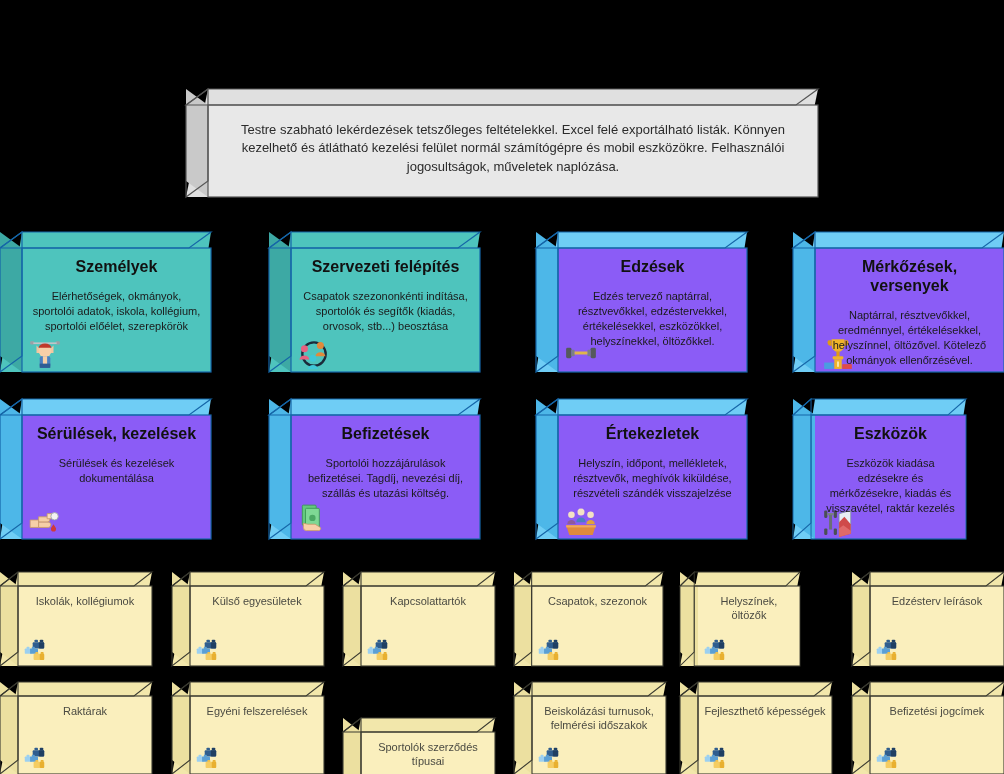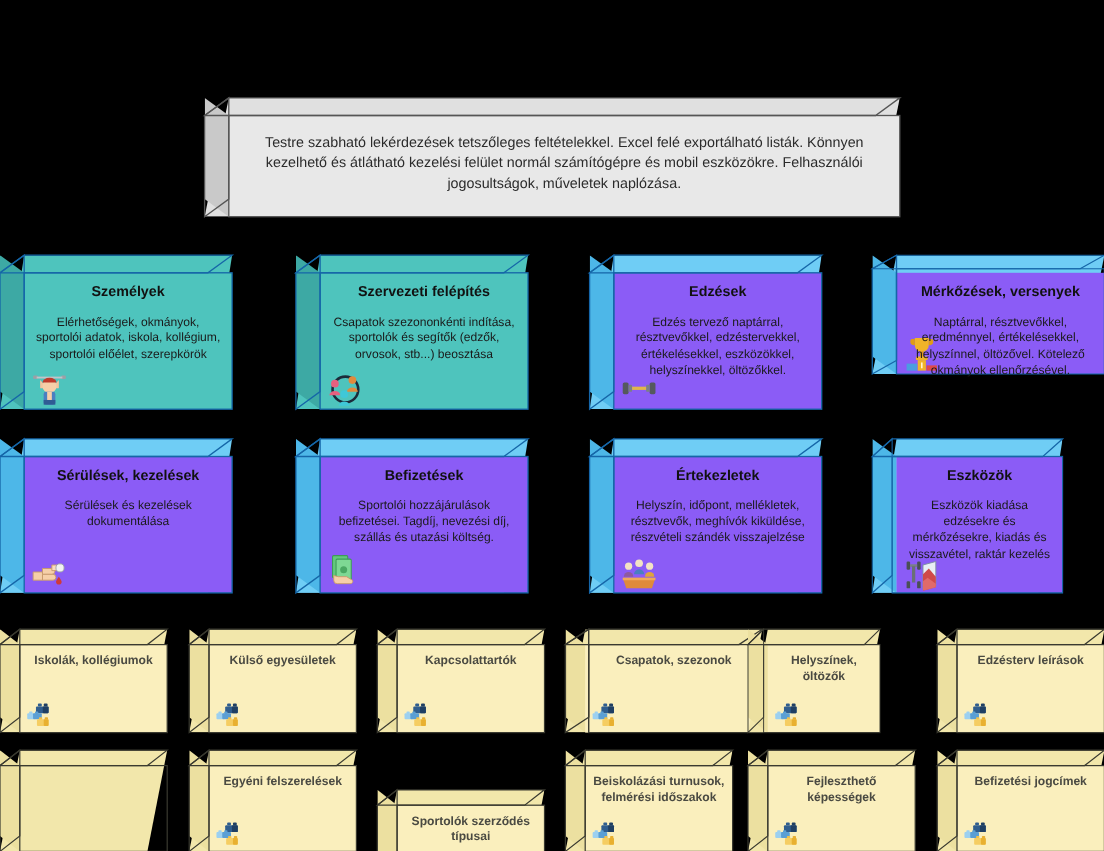--- a/index.html
+++ b/index.html
@@ -79,21 +79,21 @@
   
   .module {
     --dx: 22px;
     --dy: 16px;
   }
   .module .face-front {
     padding: 9px 8px 6px 8px;
     position: absolute;
   }
   .module .mod-title {
-    font-size: 13px;
+    font-size: 16px;
     font-weight: bold;
     color: #111111;
     text-align: center;
     width: 100%;
     line-height: 1.2;
   }
   .module .mod-desc {
     font-size: 11px;
     color: #1a1a1a;
     text-align: center;
@@ -124,21 +124,20 @@
   .entity {
     --dx: 18px;
     --dy: 14px;
   }
   .entity .face-top   { background: #f2e7ab; }
   .entity .face-left  { background: #ece0a0; }
   .entity .face-front { background: #faefbd; }
   .entity .face-front {
     padding: 8px 6px 4px 6px;
     position: absolute;
-    font-weight: bold;
   }
   .entity .ent-title {
     font-size: 11px;
     color: #4a4a42;
     text-align: center;
     width: 100%;
     line-height: 1.28;
   }
   .entity .ent-icon {
     position: absolute;
@@ -188,21 +187,21 @@
        <polygon points="0,16 22,0 211,0 189,16" fill="none" stroke="#1566a8" stroke-width="1.2"></polygon>
        <polygon points="0,16 22,0 22,124 0,140" fill="none" stroke="#1566a8" stroke-width="1.2"></polygon>
        <rect x="22" y="16" width="189" height="124" fill="none" stroke="#1566a8" stroke-width="1.2"></rect>
      </svg>
     </div>
     <div class="box3d module teal" style="left: 269px; top: 232px; width: 211px; height: 140px; --dx: 22px; --dy: 16px;">
       <div class="face-top"></div>
      <div class="face-left"></div>
      <div class="face-front">
        <div class="mod-title">Szervezeti felépítés</div>
-       <div class="mod-desc">Csapatok szezononkénti indítása, sportolók és segítők (edzők, orvosok, stb...) beosztása</div>
+       <div class="mod-desc">Csapatok szezononkénti indítása, sportolók és segítők (kiadás, orvosok, stb...) beosztása</div>
        <div class="mod-icon"><svg viewBox="0 0 32 32">
         <circle cx="16" cy="17" r="11" fill="none" stroke="#1b2b3a" stroke-width="2.2"></circle>
         <circle cx="7" cy="12" r="3.3" fill="#e8607f"></circle>
         <path d="M2.2 22 a5 5 0 0 1 9.6 0 z" fill="#e8607f"></path>
         <circle cx="22" cy="9" r="3.3" fill="#e08a3c"></circle>
         <path d="M17.2 19 a5 5 0 0 1 9.6 0 z" fill="#e08a3c"></path>
         <circle cx="15" cy="21" r="3.3" fill="#3fc8d8"></circle>
         <path d="M10.2 31 a5 5 0 0 1 9.6 0 z" fill="#3fc8d8"></path>
       </svg></div>
      </div>
@@ -225,21 +224,21 @@
         <rect x="22" y="13" width="3" height="6" rx="1" fill="#7a8086"></rect>
         <rect x="10" y="14.6" width="12" height="2.8" fill="#e0b64a"></rect>
       </svg></div>
      </div>
      <svg class="edges" viewBox="0 0 211 140" preserveAspectRatio="none">
        <polygon points="0,16 22,0 211,0 189,16" fill="none" stroke="#1566a8" stroke-width="1.2"></polygon>
        <polygon points="0,16 22,0 22,124 0,140" fill="none" stroke="#1566a8" stroke-width="1.2"></polygon>
        <rect x="22" y="16" width="189" height="124" fill="none" stroke="#1566a8" stroke-width="1.2"></rect>
      </svg>
     </div>
-    <div class="box3d module blue" style="left: 793px; top: 232px; width: 211px; height: 108px; --dx: 22px; --dy: 16px;">
+    <div class="box3d module blue" style="left: 793px; top: 232px; width: 211px; height: 140px; --dx: 22px; --dy: 16px;">
       <div class="face-top"></div>
      <div class="face-left"></div>
      <div class="face-front">
        <div class="mod-title">Mérkőzések, versenyek</div>
        <div class="mod-desc">Naptárral, résztvevőkkel, eredménnyel, értékelésekkel, helyszínnel, öltözővel. Kötelező okmányok ellenőrzésével.</div>
        <div class="mod-icon"><svg viewBox="0 0 32 32">
         <path d="M10 3 h12 v6 a6 6 0 0 1 -12 0 z" fill="#f0b429"></path>
         <path d="M10 4 h-3 a3 3 0 0 0 3 5 z" fill="#e09b16"></path>
         <path d="M22 4 h3 a3 3 0 0 1 -3 5 z" fill="#e09b16"></path>
         <rect x="14.5" y="14.5" width="3" height="5" fill="#e09b16"></rect>
@@ -417,21 +416,21 @@
         <rect x="12" y="19" width="12" height="7" rx="1" fill="#f5cd62"></rect>
         <rect x="19" y="19" width="5" height="7" rx="1" fill="#e8b030"></rect>
       </svg></div>
      </div>
      <svg class="edges" viewBox="0 0 152 94" preserveAspectRatio="none">
        <polygon points="0,14 18,0 152,0 134,14" fill="none" stroke="#3a3a30" stroke-width="1.1"></polygon>
        <polygon points="0,14 18,0 18,80 0,94" fill="none" stroke="#3a3a30" stroke-width="1.1"></polygon>
        <rect x="18" y="14" width="134" height="80" fill="none" stroke="#3a3a30" stroke-width="1.1"></rect>
      </svg>
     </div>
-    <div class="box3d entity" style="left: 514px; top: 572px; width: 179px; height: 94px; border-radius: 19px; --dx: 18px; --dy: 14px;">
+    <div class="box3d entity" style="left: 514px; top: 572px; width: 149px; height: 94px; border-radius: 19px; --dx: 18px; --dy: 14px;">
       <div class="face-top"></div>
      <div class="face-left"></div>
      <div class="face-front">
        <div class="ent-title">Csapatok, szezonok</div>
        <div class="ent-icon"><svg viewBox="0 0 34 28">
         <rect x="13" y="3" width="4" height="3" rx="1" fill="#2f5d8e"></rect>
         <rect x="19" y="3" width="4" height="3" rx="1" fill="#1f3f63"></rect>
         <rect x="11" y="6" width="13" height="7" rx="1" fill="#2f5d8e"></rect>
         <rect x="18" y="6" width="6" height="7" rx="1" fill="#1f3f63"></rect>
         <rect x="4" y="11" width="3.4" height="2.6" rx="0.8" fill="#9cd0f0"></rect>
@@ -498,20 +497,37 @@
      </div>
      <svg class="edges" viewBox="0 0 152 94" preserveAspectRatio="none">
        <polygon points="0,14 18,0 152,0 134,14" fill="none" stroke="#3a3a30" stroke-width="1.1"></polygon>
        <polygon points="0,14 18,0 18,80 0,94" fill="none" stroke="#3a3a30" stroke-width="1.1"></polygon>
        <rect x="18" y="14" width="134" height="80" fill="none" stroke="#3a3a30" stroke-width="1.1"></rect>
      </svg>
     </div>
     <div class="box3d entity" style="left: 0px; top: 682px; width: 152px; height: 92px; --dx: 18px; --dy: 14px;">
       <div class="face-top"></div>
      <div class="face-left"></div>
+     <div class="face-front">
+       <div class="ent-title">Raktárak</div>
+       <div class="ent-icon"><svg viewBox="0 0 34 28">
+        <rect x="13" y="3" width="4" height="3" rx="1" fill="#2f5d8e"></rect>
+        <rect x="19" y="3" width="4" height="3" rx="1" fill="#1f3f63"></rect>
+        <rect x="11" y="6" width="13" height="7" rx="1" fill="#2f5d8e"></rect>
+        <rect x="18" y="6" width="6" height="7" rx="1" fill="#1f3f63"></rect>
+        <rect x="4" y="11" width="3.4" height="2.6" rx="0.8" fill="#9cd0f0"></rect>
+        <rect x="2" y="13" width="8" height="6" rx="1" fill="#9cd0f0"></rect>
+        <rect x="10" y="11" width="3.4" height="2.6" rx="0.8" fill="#5b9fd4"></rect>
+        <rect x="8" y="13" width="9" height="6" rx="1" fill="#5b9fd4"></rect>
+        <rect x="14" y="17" width="3.4" height="2.6" rx="0.8" fill="#f0c04a"></rect>
+        <rect x="20" y="17" width="3.4" height="2.6" rx="0.8" fill="#e8b030"></rect>
+        <rect x="12" y="19" width="12" height="7" rx="1" fill="#f5cd62"></rect>
+        <rect x="19" y="19" width="5" height="7" rx="1" fill="#e8b030"></rect>
+      </svg></div>
+     </div>
      <svg class="edges" viewBox="0 0 152 92" preserveAspectRatio="none">
        <polygon points="0,14 18,0 152,0 134,14" fill="none" stroke="#3a3a30" stroke-width="1.1"></polygon>
        <polygon points="0,14 18,0 18,78 0,92" fill="none" stroke="#3a3a30" stroke-width="1.1"></polygon>
        <rect x="18" y="14" width="134" height="78" fill="none" stroke="#3a3a30" stroke-width="1.1"></rect>
      </svg>
     </div>
     <div class="box3d entity" style="left: 172px; top: 682px; width: 152px; height: 92px; --dx: 18px; --dy: 14px;">
       <div class="face-top"></div>
      <div class="face-left"></div>
      <div class="face-front">

